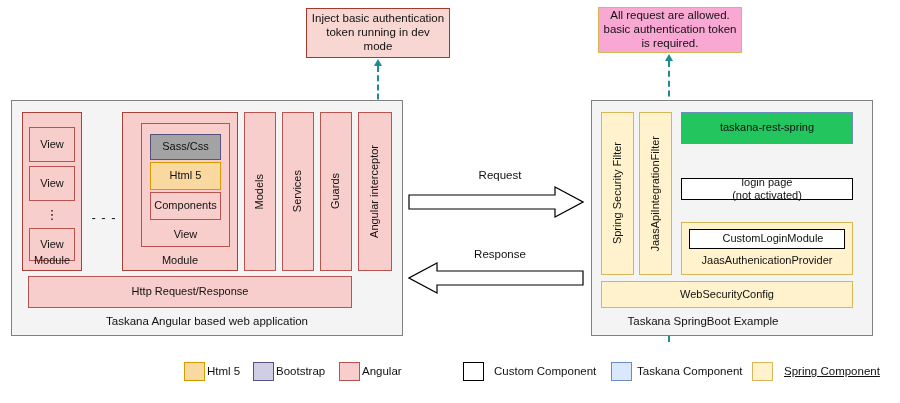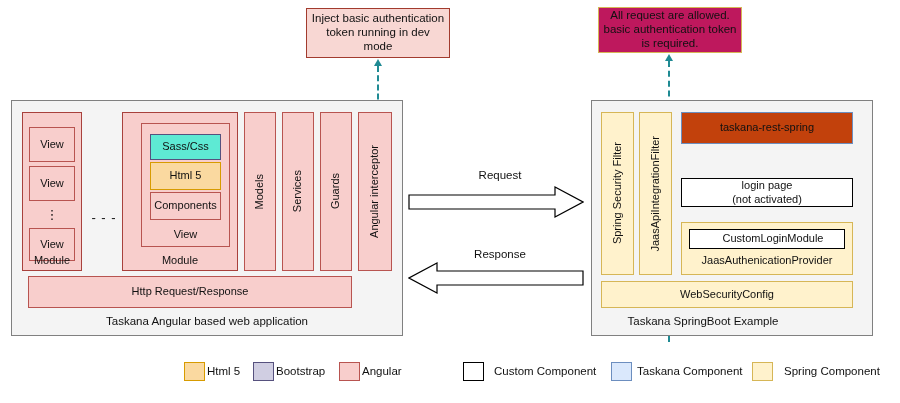--- a/index.html
+++ b/index.html
@@ -14,21 +14,21 @@
   .abs{position:absolute;box-sizing:border-box;}
   .ctr{display:flex;align-items:center;justify-content:center;text-align:center;line-height:1.2;}
 
   
   .note{
     border:1px solid;
     font-size:11.5px;
     padding:2px 4px;
   }
   .note-angular{background:#f8d7d3;border-color:#a23b2e;}
-  .note-spring{background:#be185d;border-color:#d6b656;}
+  .note-spring{background:#f9a8d4;border-color:#d6b656;}
 
   
   .dash{
     width:0;border-left:2px dashed #1f8a93;
   }
   .arrowhead-up{
     width:0;height:0;
     border-left:4px solid transparent;
     border-right:4px solid transparent;
     border-bottom:7px solid #1f8a93;
@@ -38,24 +38,24 @@
   .bigbox{
     background:#f4f4f4;border:1px solid #808080;
   }
   .bigbox-label{
     font-size:11.5px;color:#111;
   }
 
   
   .pink{background:#f8cecc;border:1px solid #b85450;}
   .pink-strong{background:#f8cecc;border:1px solid #a8413c;}
-  .lav{background:#5eead4;border:1px solid #56517e;}
+  .lav{background:#a3a3a3;border:1px solid #56517e;}
   .peach{background:#fad9a0;border:1px solid #d79b00;}
   .white{background:#ffffff;border:1px solid #000000;}
-  .blue{background:#c2410c;border:1px solid #6c8ebf;}
+  .blue{background:#22c55e;border:1px solid #6c8ebf;}
   .cream{background:#fff2cc;border:1px solid #d6b656;}
 
   .vert{
     writing-mode:vertical-rl;transform:rotate(180deg);
     white-space:nowrap;
   }
 
   
   .arrow-label{font-size:11.5px;}
 
@@ -167,21 +167,21 @@
   <span class="vert">Spring Security Filter</span>
 </div>
 <div class="abs cream ctr" style="left:639px;top:112px;width:33px;height:163px;">
   <span class="vert">JaasApiIntegrationFilter</span>
 </div>
 
 <div class="abs blue ctr" style="left:681px;top:112px;width:172px;height:32px;">
   <span>taskana-rest-spring</span>
 </div>
 
-<div class="abs white ctr" style="left:681px;top:178px;width:172px;height:29px;flex-direction:column;">
+<div class="abs white ctr" style="left:681px;top:178px;width:172px;height:22px;flex-direction:column;">
   <span>login page</span>
   <span>(not activated)</span>
 </div>
 
 <div class="abs cream" style="left:681px;top:222px;width:172px;height:53px;"></div>
 <div class="abs white ctr" style="left:689px;top:229px;width:156px;height:20px;padding-left:12px;">
   <span>CustomLoginModule</span>
 </div>
 <div class="abs ctr" style="left:681px;top:252px;width:172px;height:18px;">
   <span>JaasAuthenicationProvider</span>
@@ -214,15 +214,15 @@
 <div class="abs legend-label" style="left:494px;top:365px;">
   <span>Custom Component</span>
 </div>
 
 <div class="abs swatch sw-blue" style="left:611px;top:362px;width:21px;height:19px;"></div>
 <div class="abs legend-label" style="left:637px;top:365px;">
   <span>Taskana Component</span>
 </div>
 
 <div class="abs swatch sw-cream" style="left:752px;top:362px;width:21px;height:19px;"></div>
-<div class="abs legend-label" style="left:784px;top:365px;">
+<div class="abs legend-label" style="left:784px;top:365px;text-decoration:underline;">
   <span>Spring Component</span>
 </div>
 
 </body></html>

